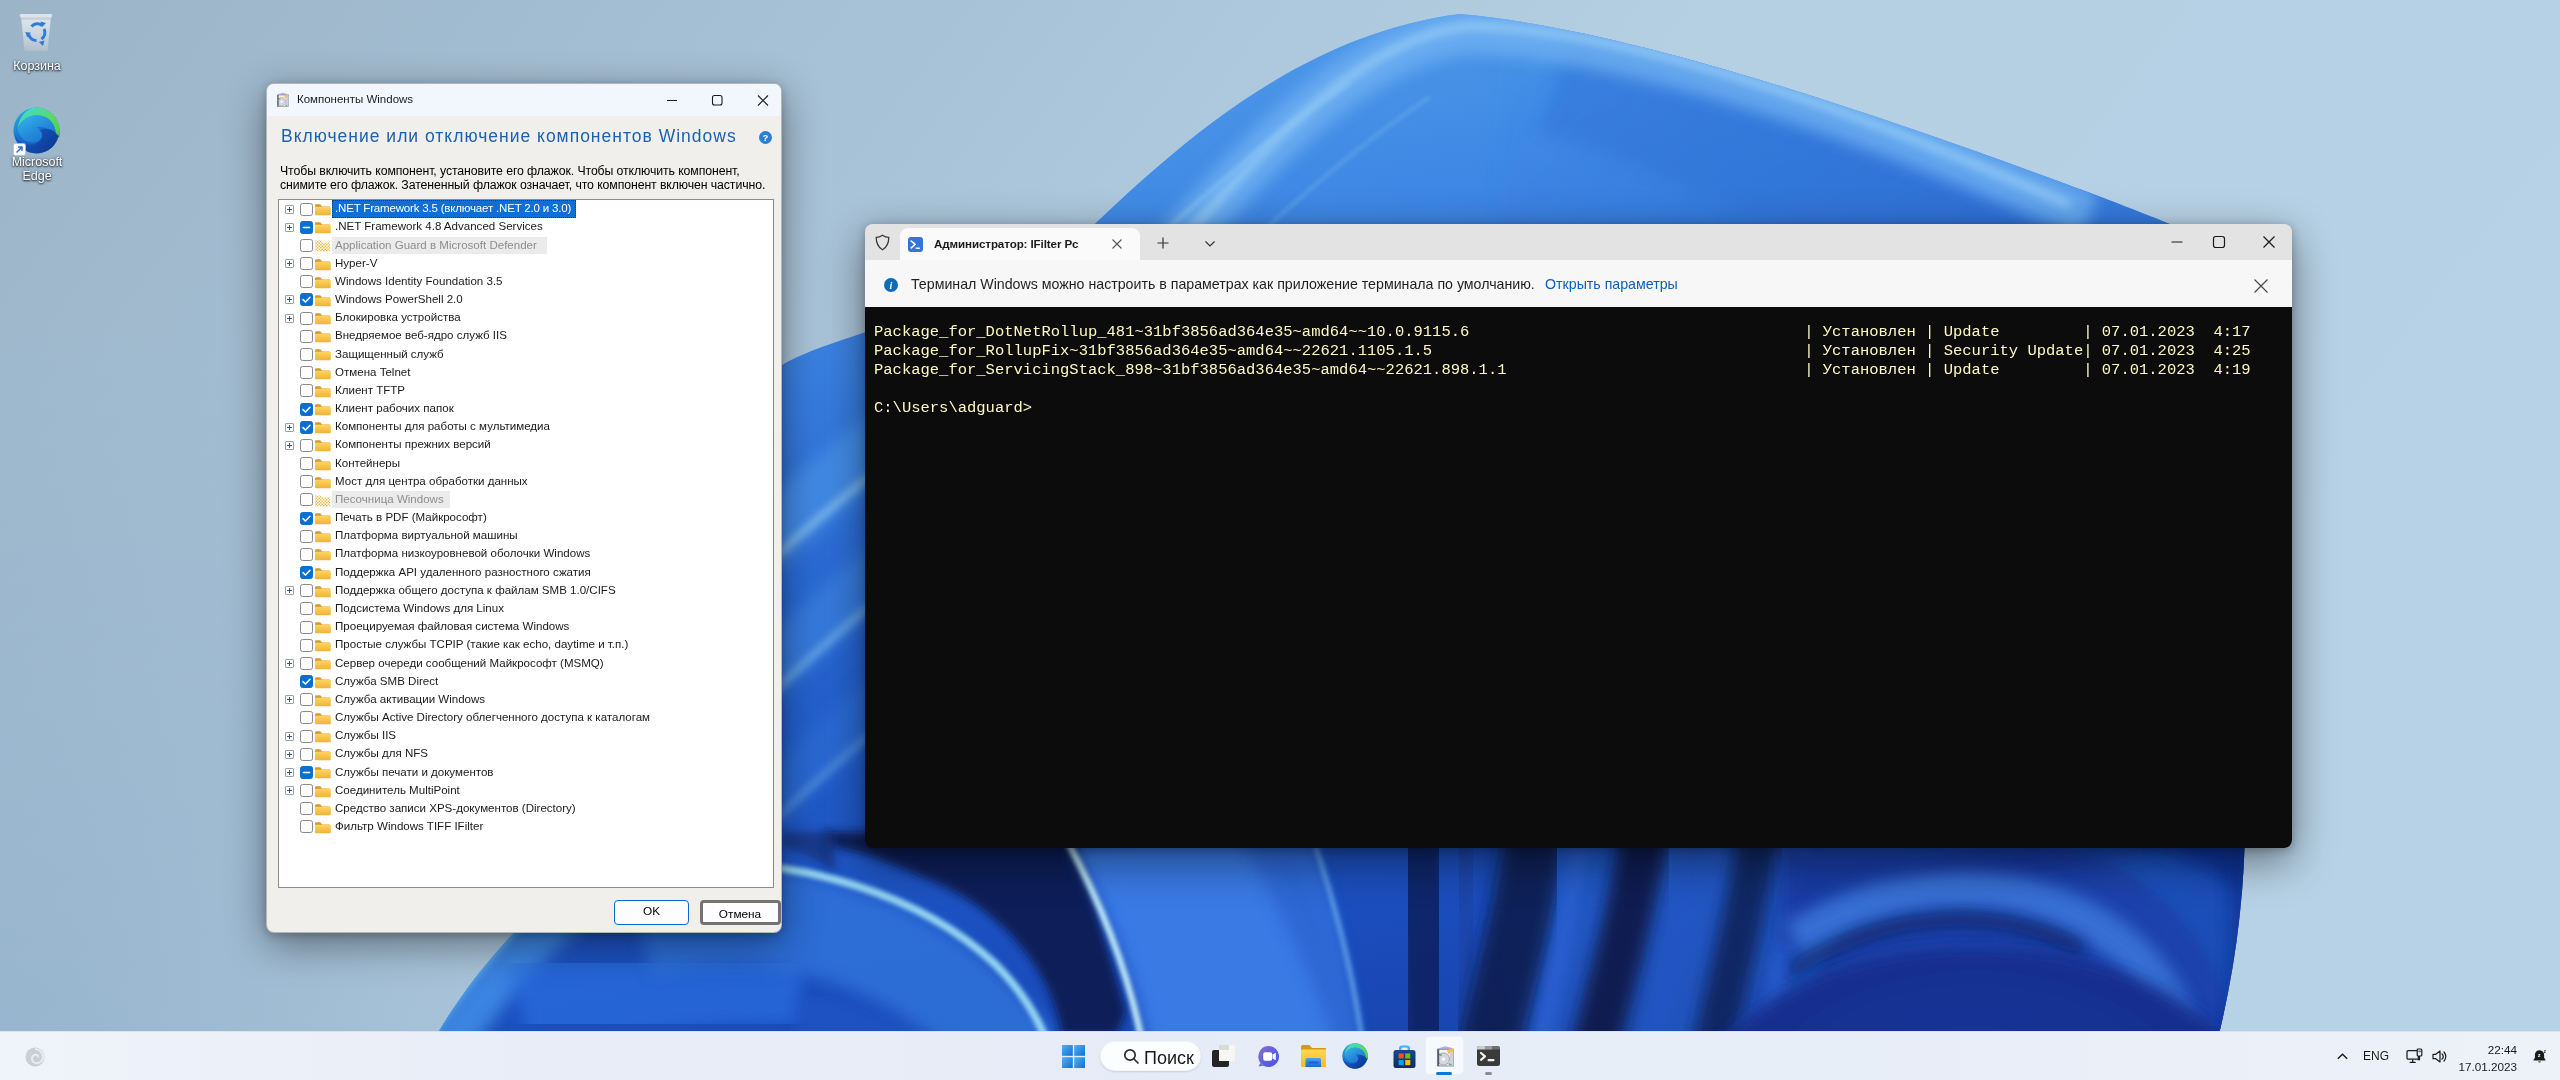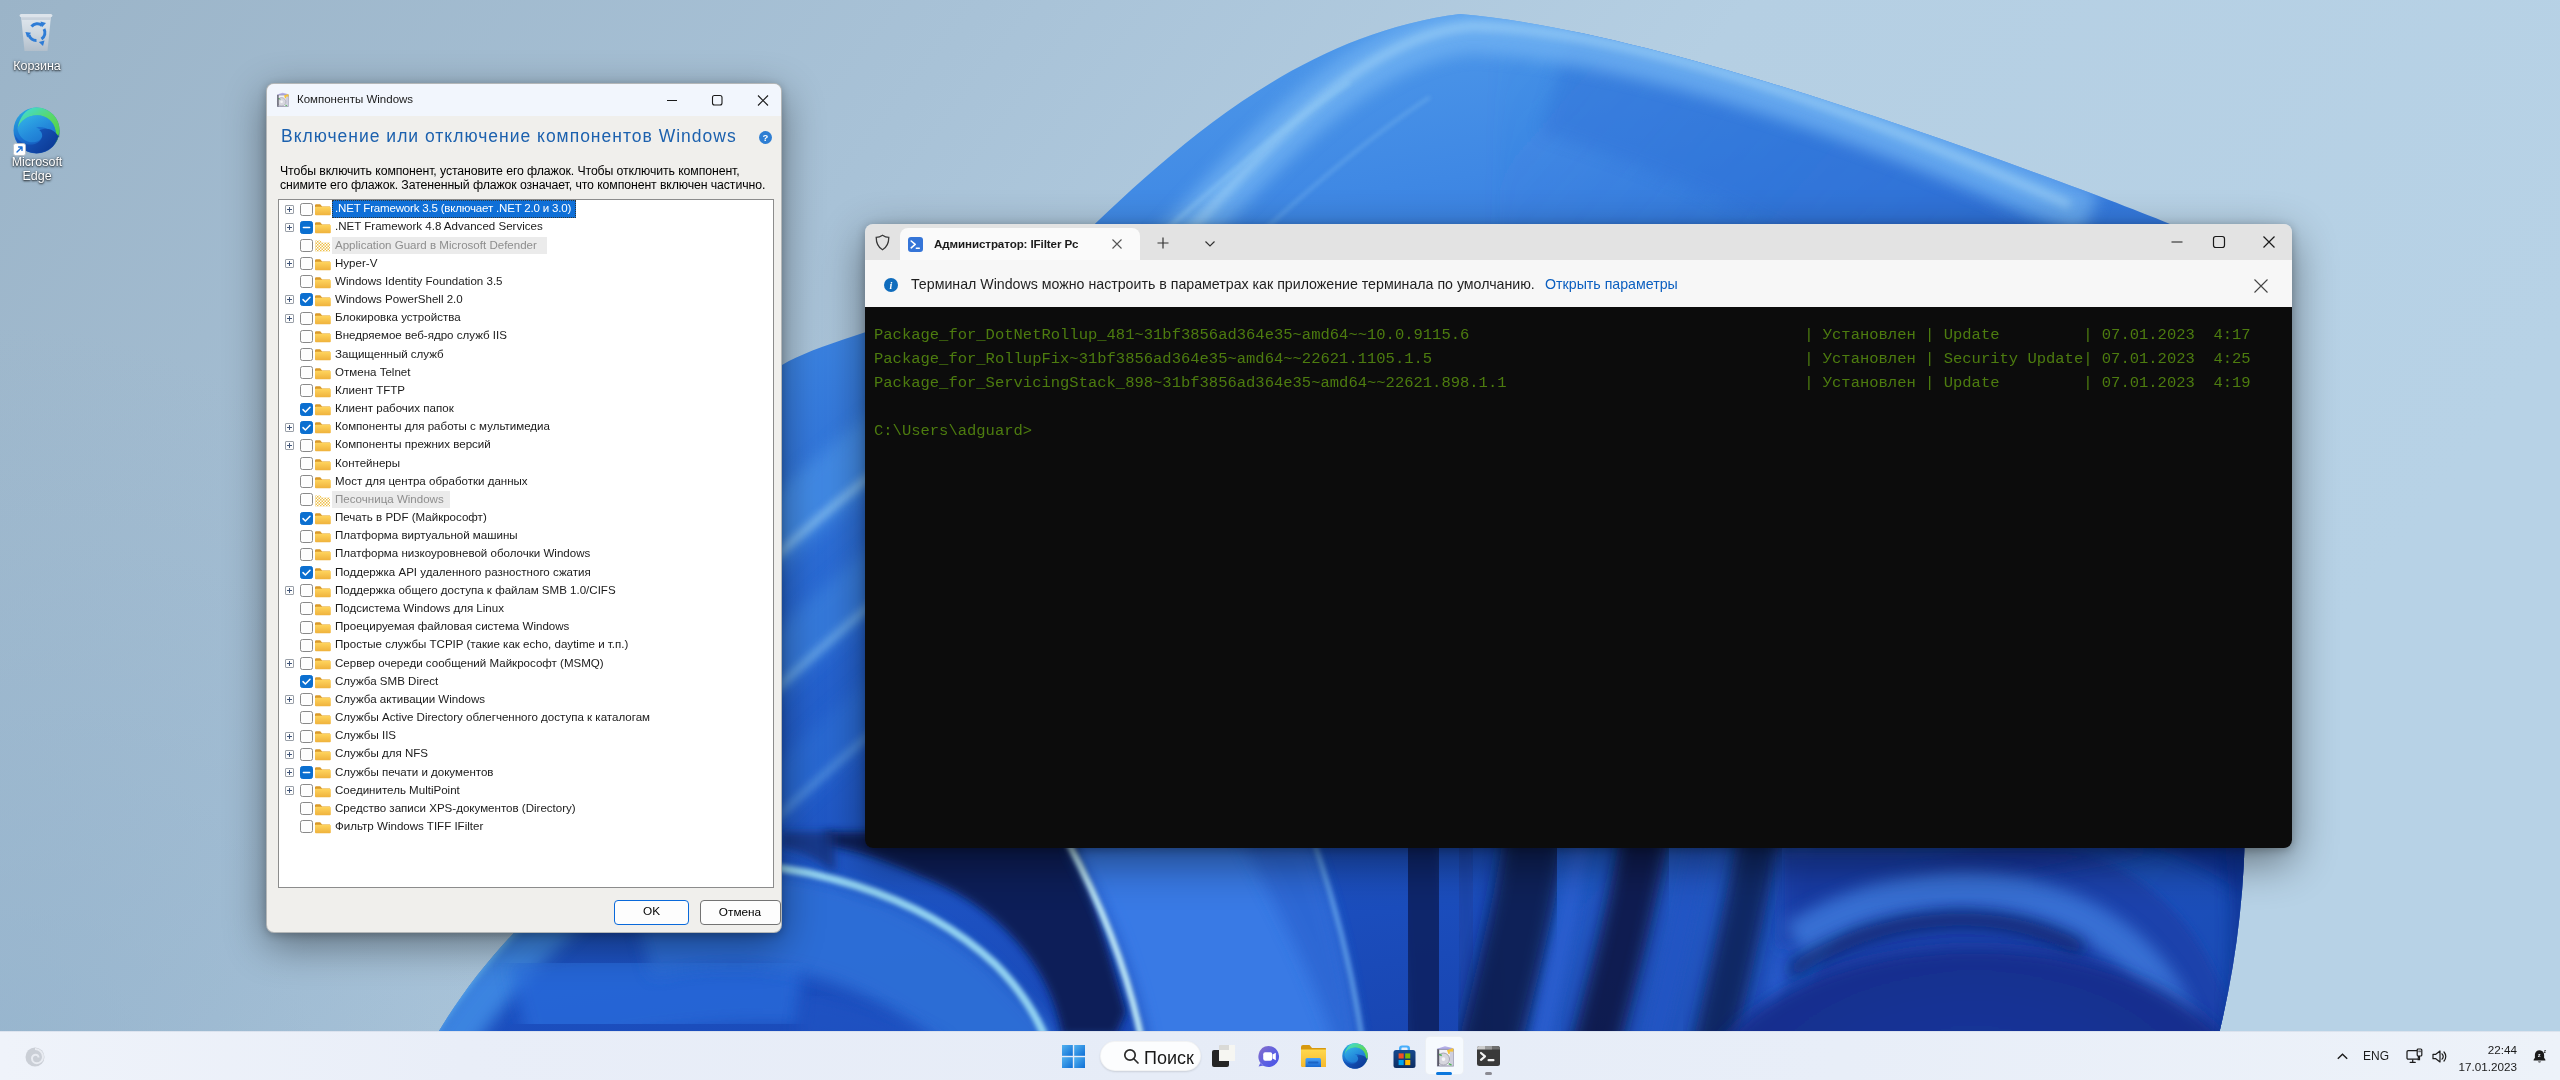--- a/index.html
+++ b/index.html
@@ -19,31 +19,31 @@
 .sel { background:#0f6fd7; outline:1px dotted rgba(60,40,10,0.8); outline-offset:-1px; }
 .gbg { background:#ebebeb; }
 .exp { width:9px; height:9px; background:#fdfdfd; border:1px solid #9aa0a8; border-radius:1px; }
 .exp svg { display:block; margin:-1px 0 0 -1px; }
 .cb { width:13px; height:13px; background:#fdfdfd; border:1px solid #898989; border-radius:2.5px; }
 .cbf { width:13px; height:13px; background:#0b6fd0; border:1px solid #0b6fd0; border-radius:2.5px; }
 .cbf svg { display:block; margin:-1px 0 0 -1px; }
 .rt { font-size:11.55px; color:#1a1a1a; white-space:nowrap; height:13.5px; line-height:13.5px; }
 .rtsel { color:#fff; letter-spacing:-0.2px; }
 .rtgray { color:#8e8e8e; }
-.wbtn { position:absolute; font-size:11.8px; color:#000; background:#fdfdfd; border:1px solid #737373; border-radius:4px; text-align:center; line-height:22px; height:25px; }
+.wbtn { position:absolute; font-size:11.8px; color:#000; background:#fdfdfd; border:3px solid #737373; border-radius:4px; text-align:center; line-height:22px; height:25px; }
 
 #term { position:absolute; left:865px; top:224px; width:1427px; height:624px; border-radius:8px; box-shadow:0 14px 44px rgba(0,0,0,0.45), 0 2px 10px rgba(0,0,0,0.25); overflow:hidden; }
 #ttitle { position:absolute; left:0; top:0; right:0; height:36px; background:#e3e3e3; }
 #ttab { position:absolute; left:35px; top:4px; width:240px; height:32px; background:#fafafa; border-radius:8px 8px 0 0; }
 #ttab .tt { position:absolute; left:34px; top:9px; font-size:11.6px; letter-spacing:-0.1px; font-weight:bold; color:#1b1b1b; width:166px; overflow:hidden; white-space:nowrap; }
 #tbanner { position:absolute; left:0; top:36px; right:0; height:47px; background:#f7f7f7; }
 #tbanner .btxt { position:absolute; left:46px; top:16px; font-size:14.2px; color:#1f1f1f; }
 #tbanner .blink { position:absolute; left:680px; top:16px; font-size:14.2px; color:#0b5fc0; }
 #tconsole { position:absolute; left:0; top:83px; right:0; bottom:0; background:#0c0c0c; }
-#tconsole pre { position:absolute; left:9px; top:16px; font-family:"Liberation Mono", monospace; font-size:15.5px; line-height:24px; color:#4d7c0f; }
+#tconsole pre { position:absolute; left:9px; top:16px; font-family:"Liberation Mono", monospace; font-size:15.5px; line-height:19px; color:#fef9c3; }
 
 #taskbar { position:absolute; left:0; top:1032px; width:2560px; height:48px; background:linear-gradient(90deg,#eff3fa 0%,#e9eef8 18%,#e6ecf7 45%,#e8eef8 72%,#edf2f9 100%); border-top:1px solid rgba(205,215,230,0.55); box-sizing:content-box; margin-top:-1px; }
 .tb { position:absolute; top:0; height:48px; display:flex; align-items:center; justify-content:center; }
 #tray2 { position:absolute; font-size:11.7px; color:#1b1b1b; text-align:right; line-height:16.5px; }
 </style></head>
 <body>
 <svg id="wall" width="2560" height="1080" viewBox="0 0 2560 1080" preserveAspectRatio="none">
 <defs>
 <linearGradient id="bgg" x1="0" y1="0" x2="1" y2="0.32">
  <stop offset="0" stop-color="#9bb4c8"></stop>

